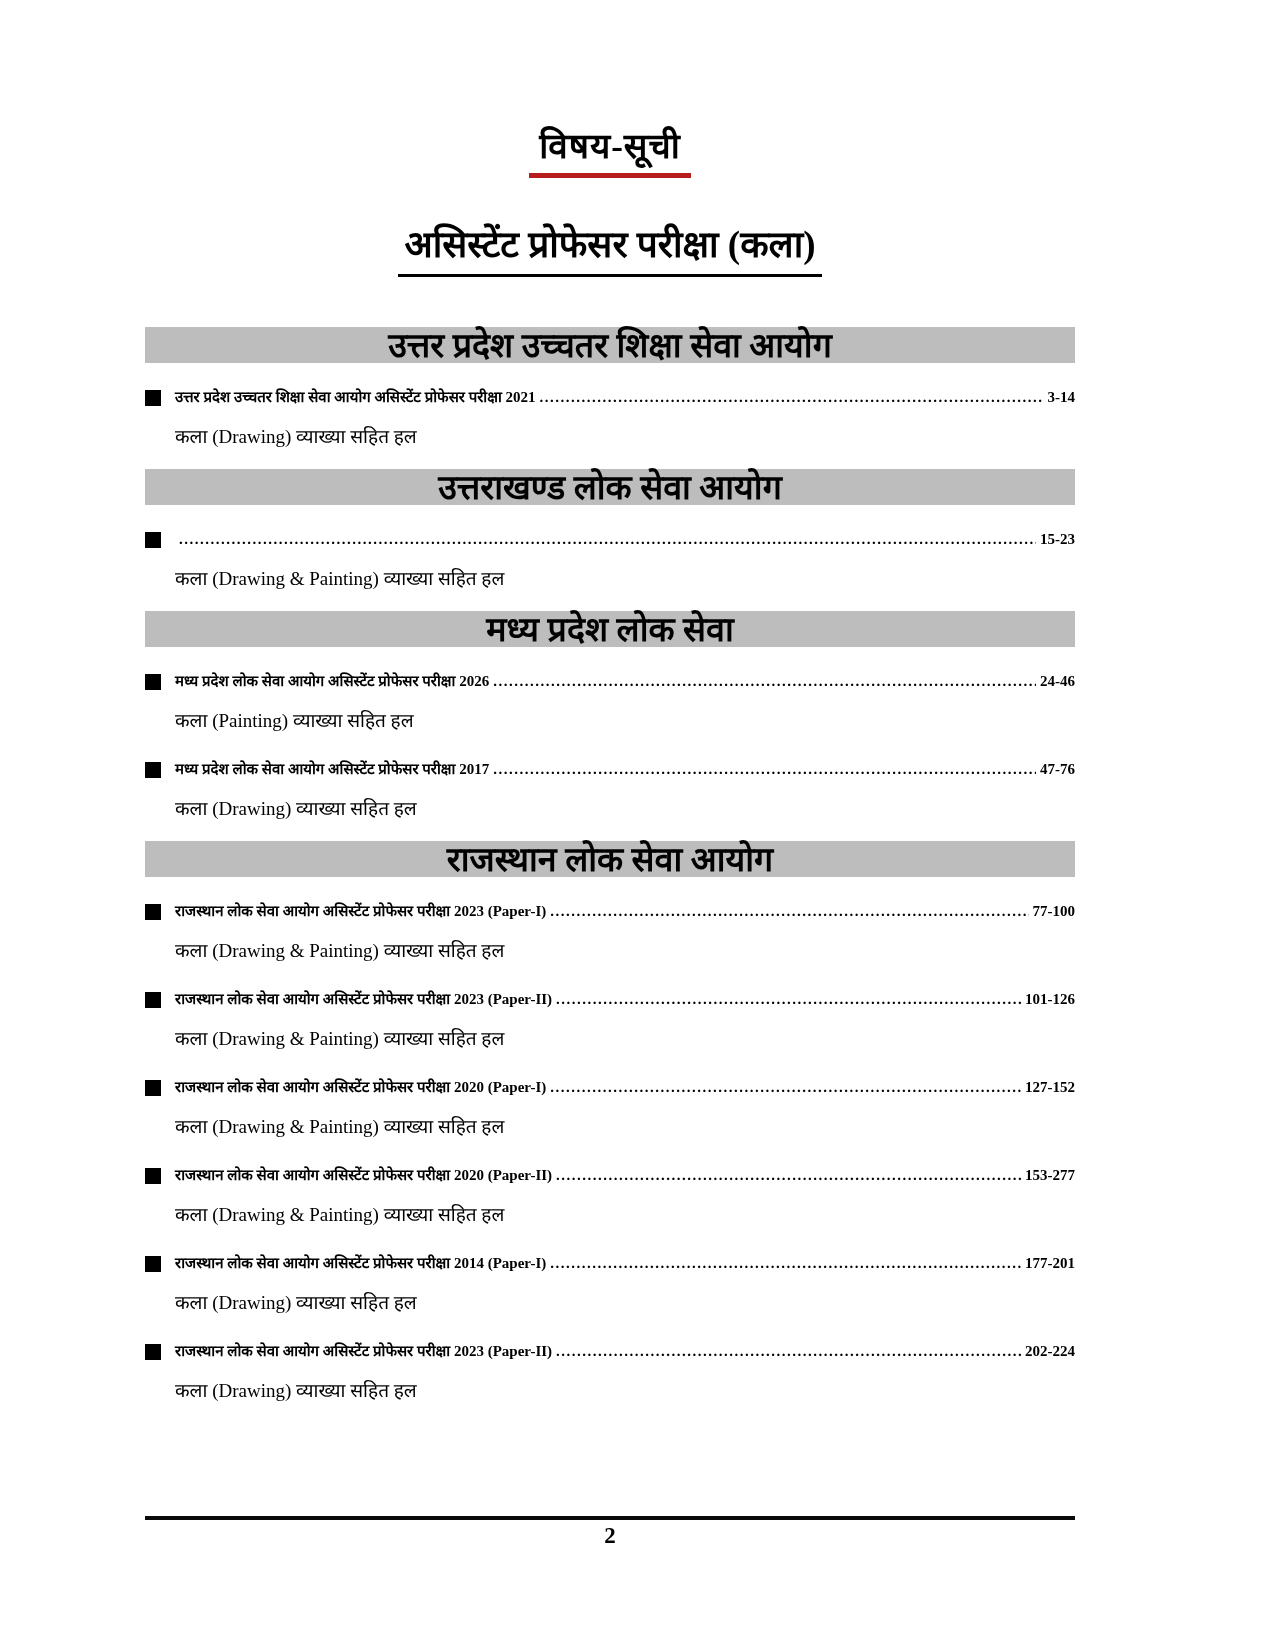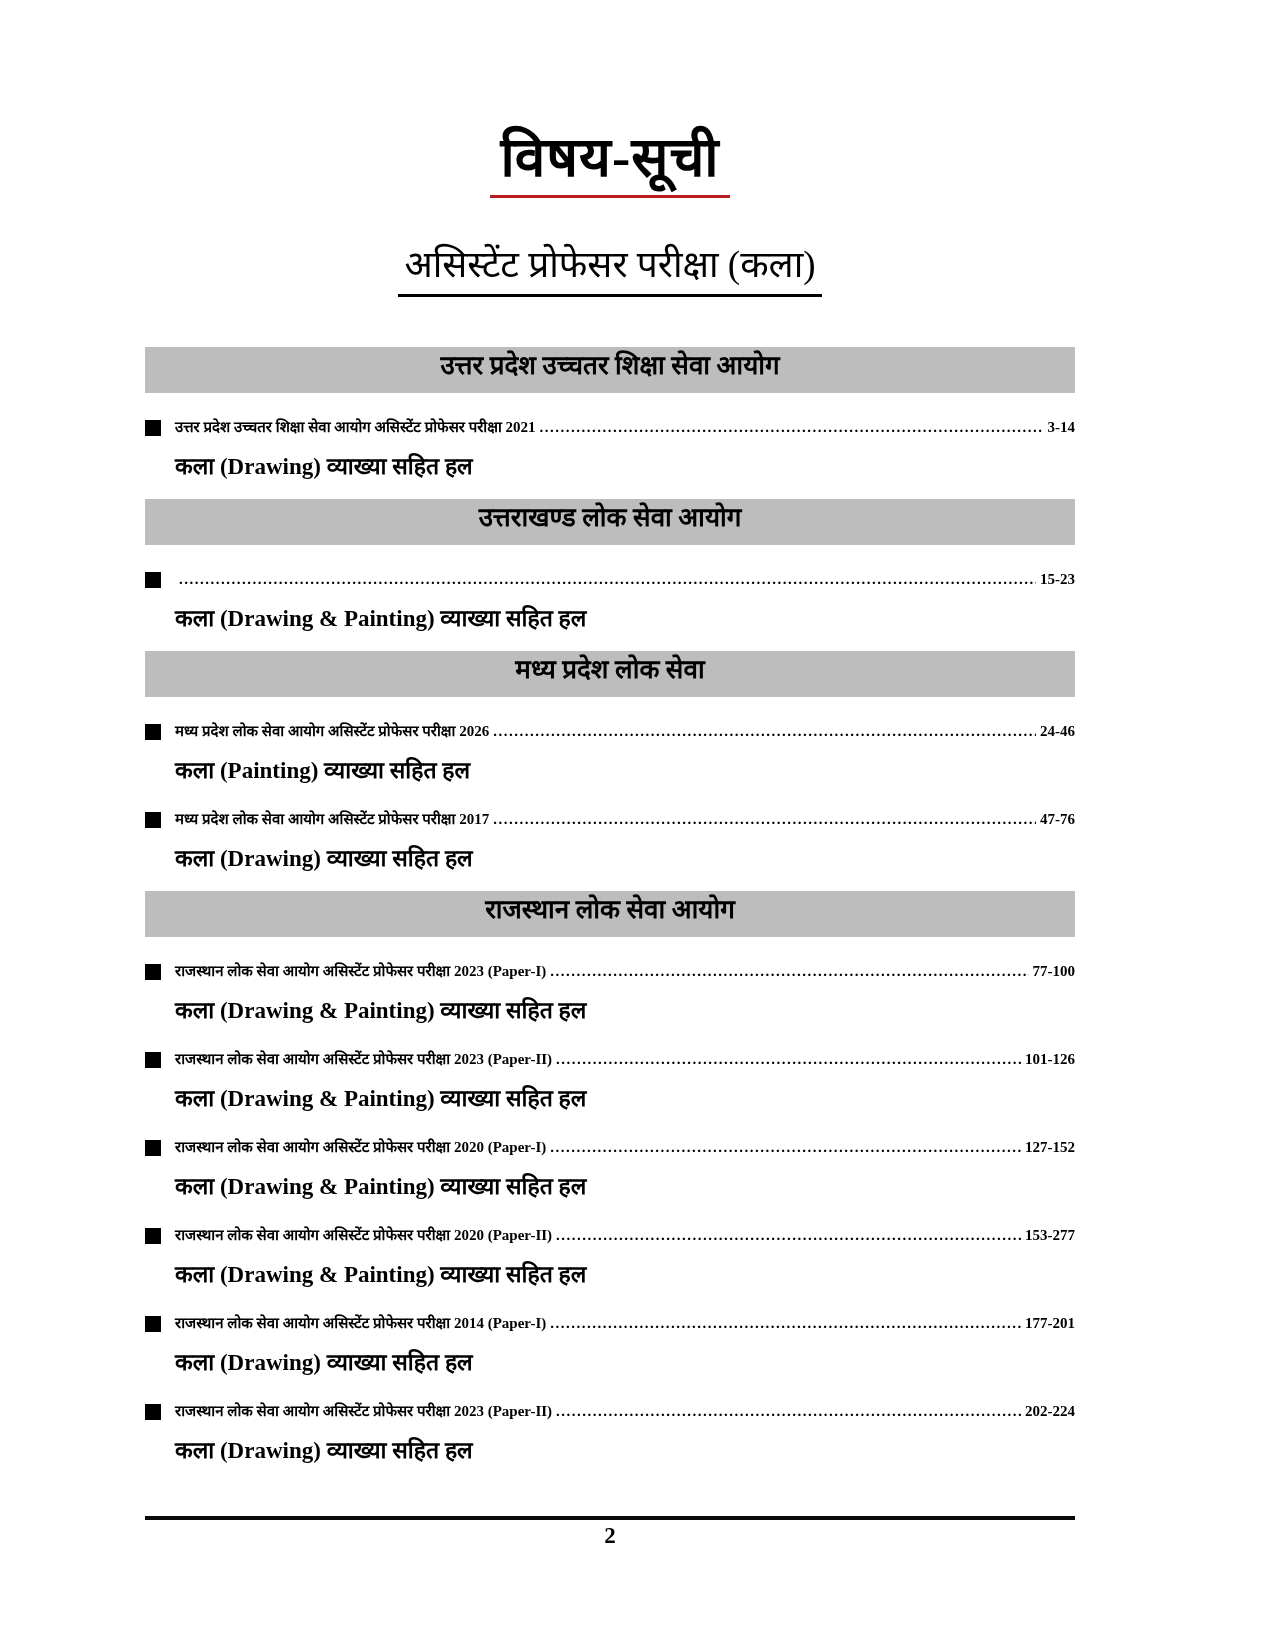--- a/index.html
+++ b/index.html
@@ -18,43 +18,43 @@
   }
   .content {
     position: absolute;
     left: 145px;
     top: 128px;
     width: 930px;
   }
   .title-wrap { text-align: center; }
   .doc-title {
     display: inline-block;
-    font-size: 55px;
+    font-size: 35px;
     font-weight: 700;
     letter-spacing: 1px;
-    border-bottom: 3px solid #b91c1c;
+    border-bottom: 5px solid #b91c1c;
     padding: 0 10px 6px 10px;
     line-height: 1.1;
   }
   .subtitle-wrap { text-align: center; margin-top: 46px; }
   .doc-subtitle {
     display: inline-block;
     font-size: 37px;
-    font-weight: 400;
+    font-weight: 700;
     border-bottom: 3px solid #000;
     padding: 0 6px 8px 6px;
     line-height: 1.15;
   }
   .toc { margin-top: 50px; }
   .section-bar {
     background: var(--bar-bg, #bdbdbd);
-    height: 46px;
+    height: 36px;
     line-height: 38px;
     text-align: center;
-    font-size: 26px;
+    font-size: 34px;
     font-weight: 700;
     margin-bottom: 18px;
   }
   .entry { margin-bottom: 16px; }
   .entry-main {
     display: flex;
     align-items: baseline;
     font-size: 15px;
     font-weight: 700;
     line-height: 32px;
@@ -72,22 +72,22 @@
   .dot-leader {
     flex: 1 1 0;
     overflow: hidden;
     white-space: nowrap;
     font-weight: 700;
     letter-spacing: 1.5px;
     margin: 0 4px 0 4px;
   }
   .entry-pages { flex: 0 0 auto; white-space: nowrap; }
   .entry-sub {
-    font-size: 23px;
-    font-weight: 700;
+    font-size: 19px;
+    font-weight: 400;
     line-height: 32px;
     margin-top: 8px;
     margin-left: 30px;
   }
   .footer {
     position: absolute;
     left: 145px;
     top: 1516px;
     width: 930px;
     border-top: 4px solid #0a0a0a;

